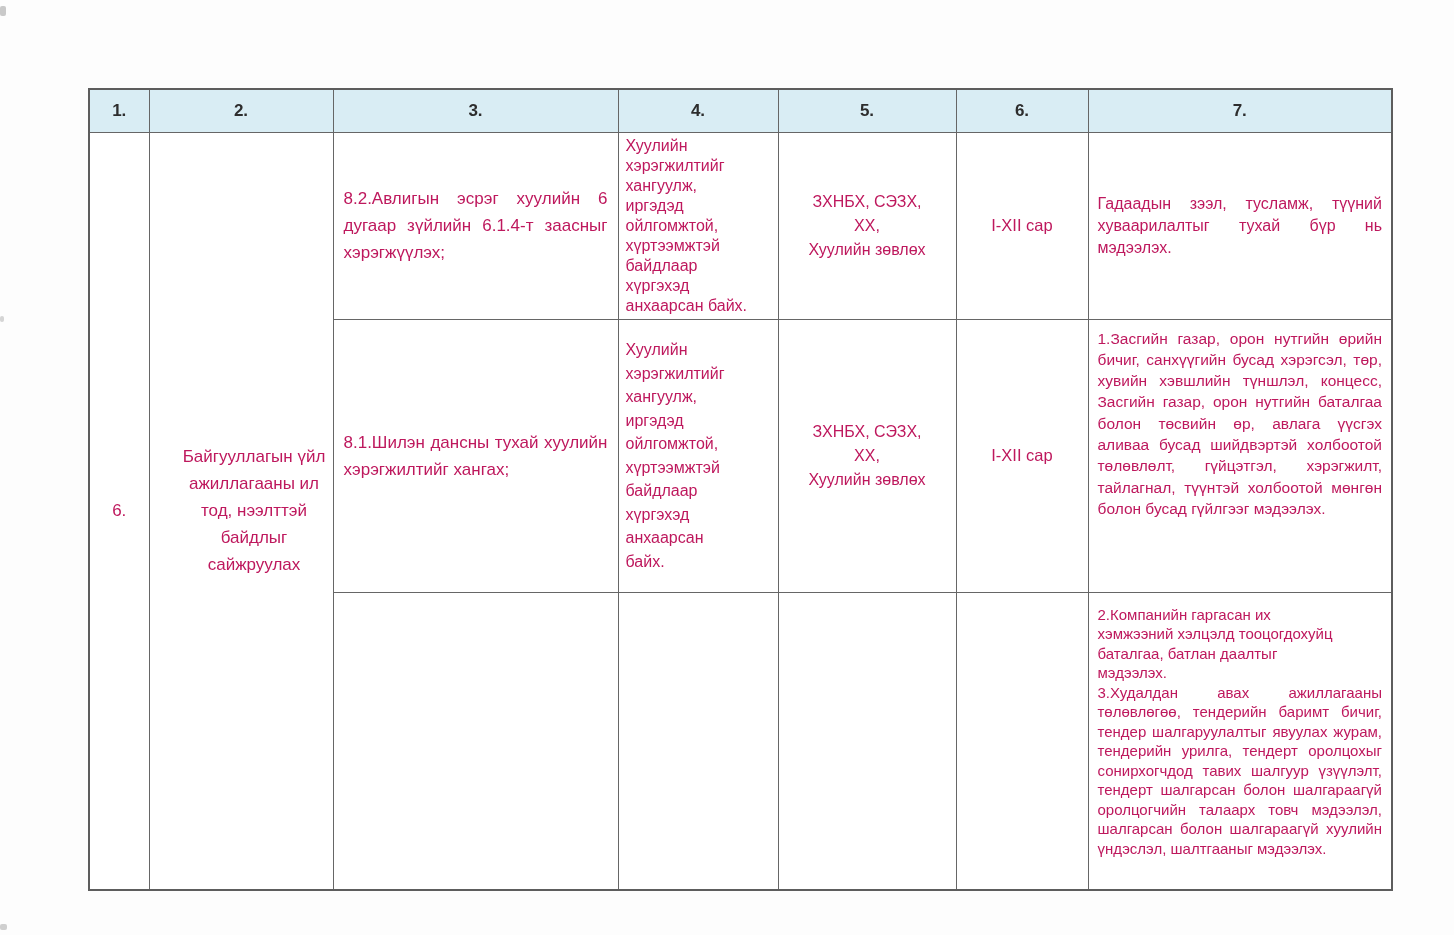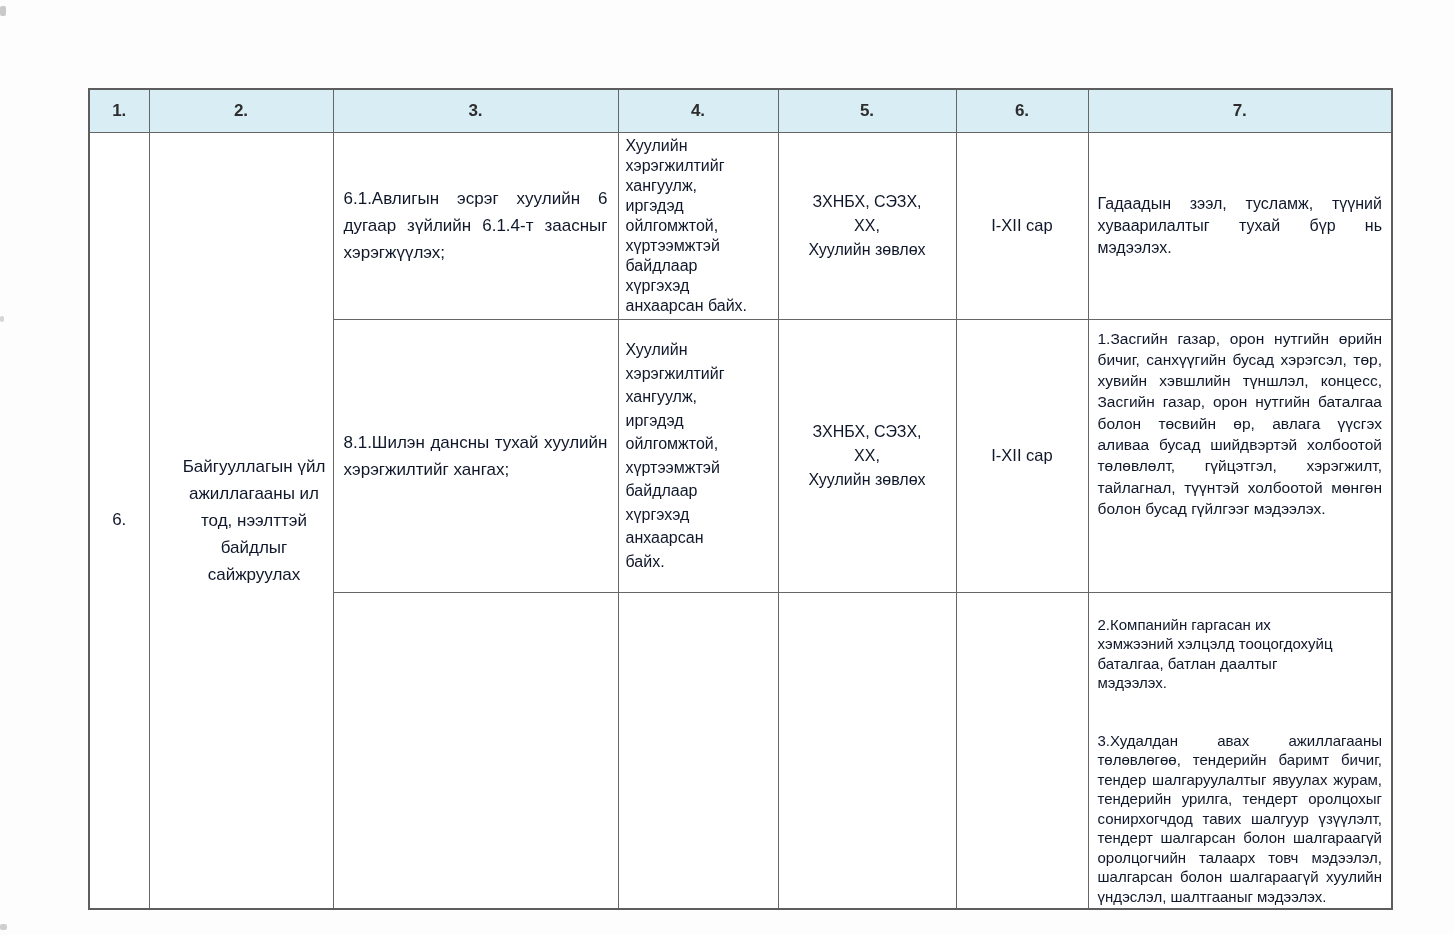--- a/index.html
+++ b/index.html
@@ -15,21 +15,21 @@
   }
   table.doc-table{
     position:absolute;left:88px;top:88px;
     width:1303px;height:796px;
     border-collapse:collapse;table-layout:fixed;
     background:#ffffff;
   }
   td,th{
     border:1px solid #666666;
     overflow:hidden;
-    color:#0f172a;
+    color:#be185d;
     padding:2px 6px;
     vertical-align:middle;
   }
   table.doc-table{border:2px solid #5d5d5d;}
   thead tr{height:43px;}
   tr.body-row-1{height:182px;}
   tr.body-row-2{height:273px;}
   tr.body-row-3{height:298px;}
   th{
     background:#d9edf4;
@@ -61,24 +61,24 @@
     font-size:16.5px;text-align:center;vertical-align:middle;margin-top:46px;
   }
   .result-cell{padding:2px 9px;}
   .result-r1{
     font-size:16px;line-height:22px;text-align:justify;vertical-align:middle;margin-top:20px;
   }
   .result-r2{
     font-size:15.5px;line-height:21.3px;text-align:justify;
     vertical-align:top;padding-top:8px;
   }
-  .result-r3{vertical-align:top;padding-top:22px;}
+  .result-r3{vertical-align:top;padding-top:12px;}
   .para{font-size:15px;line-height:19.5px;}
   .para-pre{white-space:pre-line;text-align:left;}
-  .para-just{text-align:justify;margin-top:38px;}
+  .para-just{text-align:justify;}
   .empty-cell{background:#ffffff;}
   
   .artifact{position:absolute;background:#8a8a8a;border-radius:2px;}
   .artifact-a{left:0;top:6px;width:6px;height:10px;opacity:.45;}
   .artifact-b{left:0;top:316px;width:4px;height:6px;opacity:.35;}
   .artifact-c{left:0;top:924px;width:7px;height:6px;opacity:.4;}
 </style>
 </head>
 <body>
 
@@ -106,21 +106,21 @@
       </tr>
     </thead>
     <tbody>
       <tr class="body-row-1">
         <td class="num-cell" rowspan="3">6.</td>
         <td class="goal-cell" rowspan="3">Байгууллагын үйл
 ажиллагааны ил
 тод, нээлттэй
 байдлыг
 сайжруулах</td>
-        <td class="activity-cell">6.1.Авлигын эсрэг хуулийн 6 дугаар зүйлийн 6.1.4-т заасныг хэрэгжүүлэх;</td>
+        <td class="activity-cell">8.2.Авлигын эсрэг хуулийн 6 дугаар зүйлийн 6.1.4-т заасныг хэрэгжүүлэх;</td>
         <td class="outcome-cell outcome-top">Хуулийн
 хэрэгжилтийг
 хангуулж,
 иргэдэд
 ойлгомжтой,
 хүртээмжтэй
 байдлаар
 хүргэхэд
 анхаарсан байх.</td>
         <td class="resp-cell">ЗХНБХ, СЭЗХ,

